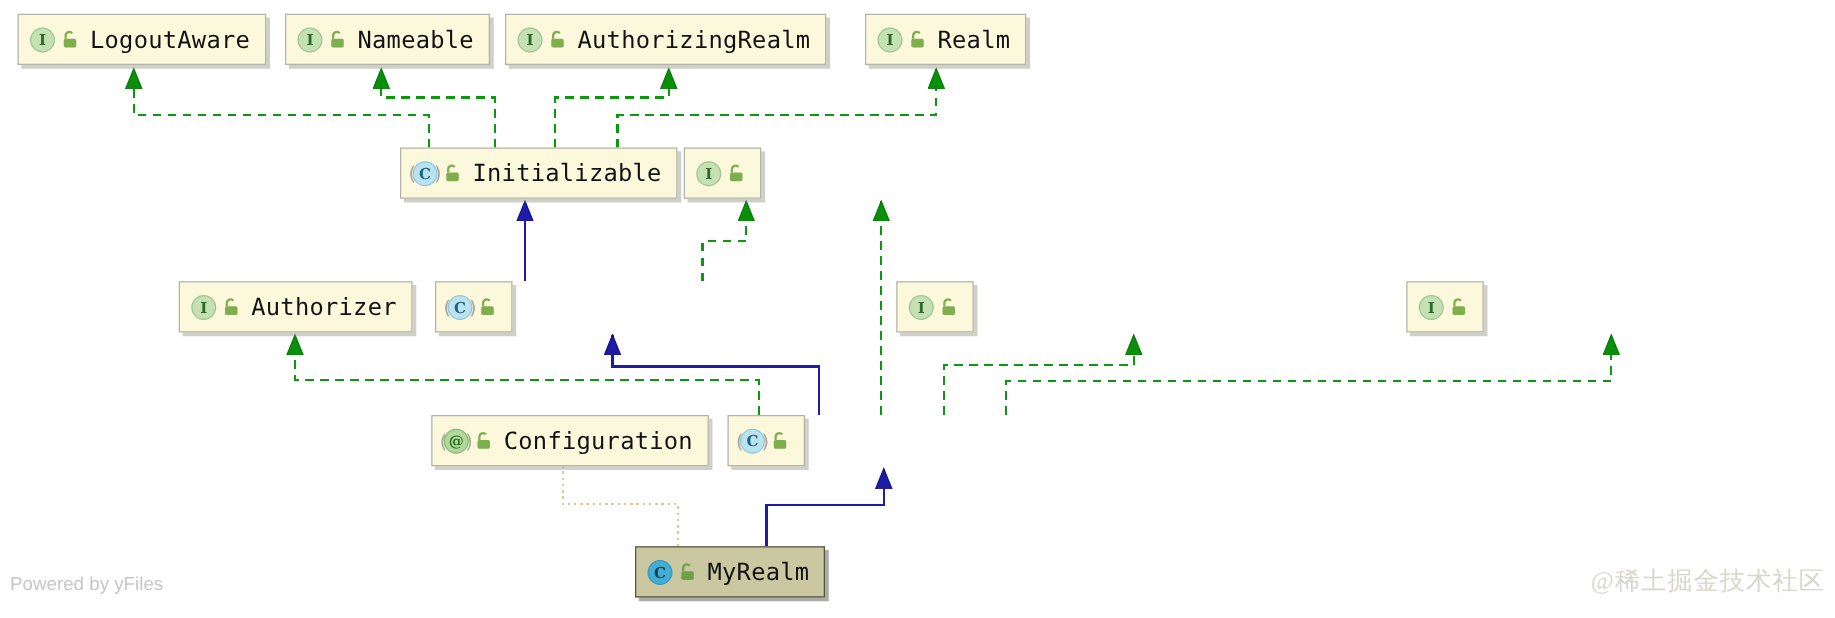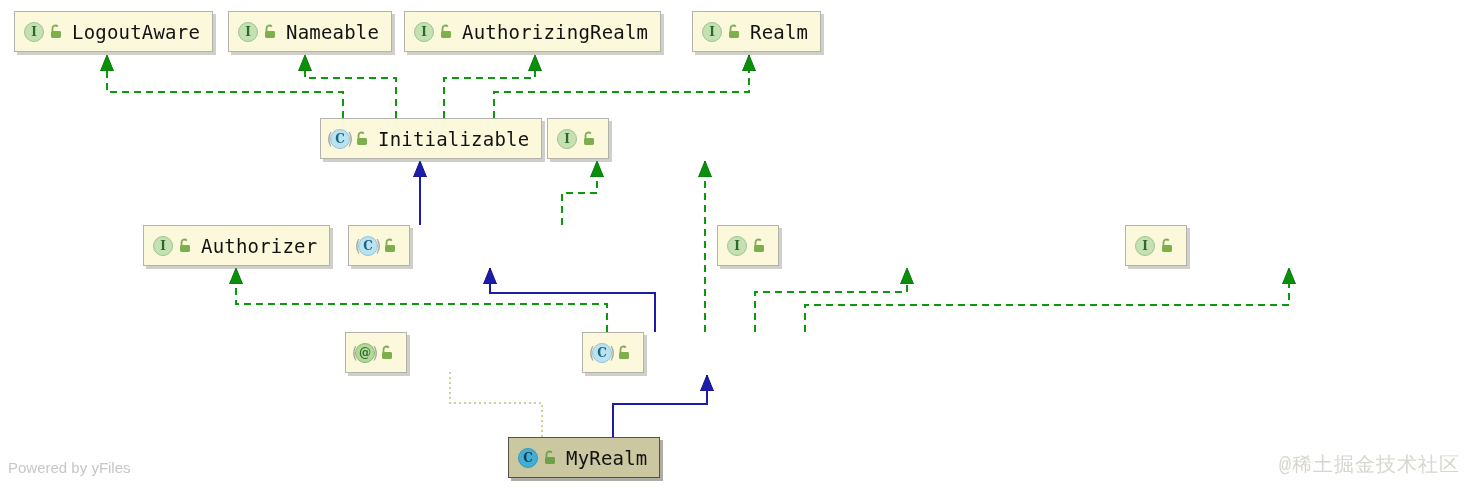--- a/index.html
+++ b/index.html
@@ -35,21 +35,21 @@
   .paren::before{content:"(";left:-6px;}
   .paren::after{content:")";right:-6px;}
   .lock{margin-left:5px;flex:0 0 14px;height:15px;display:inline-block;}
   .lbl{margin-left:9px;font-size:19px;color:#121212;letter-spacing:0.2px;}
   .powered{
     position:absolute;left:8px;top:459px;
     font-family:"Liberation Sans",sans-serif;font-size:15px;color:#c7c7c7;
   }
   .watermark{
     position:absolute;right:8px;top:451px;
-    font-family:Liberation Mono, monospace;font-size:20px;
+    font-family:Liberation Serif, serif;font-size:20px;
     color:#d8d5cd;letter-spacing:1px;
   }
 </style>
 </head>
 <body>
 
 <svg id="edges" viewBox="0 0 1468 494" xmlns="http://www.w3.org/2000/svg">
   <defs>
     <marker id="arrowGreen" markerUnits="userSpaceOnUse" markerWidth="20" markerHeight="16" refX="16" refY="7" orient="auto">
       <path d="M16,7 L0,0.5 L0,13.5 Z" fill="#0a8f0a" stroke="#077a07" stroke-width="1"></path>
@@ -165,20 +165,21 @@
         <rect x="2" y="7" width="10" height="7" rx="1.4" fill="#7fae4f"></rect>
       </svg></span>
 </div>
 
 <div class="node" style="left:345px;top:332px">
   <span class="ic ic-a paren">@</span>
   <span class="lock"><svg width="14" height="15" viewBox="0 0 14 15">
         <path d="M3.5,7 V4.5 A3,3 0 0 1 8.8,2.6" fill="none" stroke="#7fae4f" stroke-width="1.8"></path>
         <rect x="2" y="7" width="10" height="7" rx="1.4" fill="#7fae4f"></rect>
       </svg></span>
+  <span class="lbl">Configuration</span>
 </div>
 
 <div class="node" style="left:582px;top:332px">
   <span class="ic ic-c paren">C</span>
   <span class="lock"><svg width="14" height="15" viewBox="0 0 14 15">
         <path d="M3.5,7 V4.5 A3,3 0 0 1 8.8,2.6" fill="none" stroke="#7fae4f" stroke-width="1.8"></path>
         <rect x="2" y="7" width="10" height="7" rx="1.4" fill="#7fae4f"></rect>
       </svg></span>
 </div>
 

